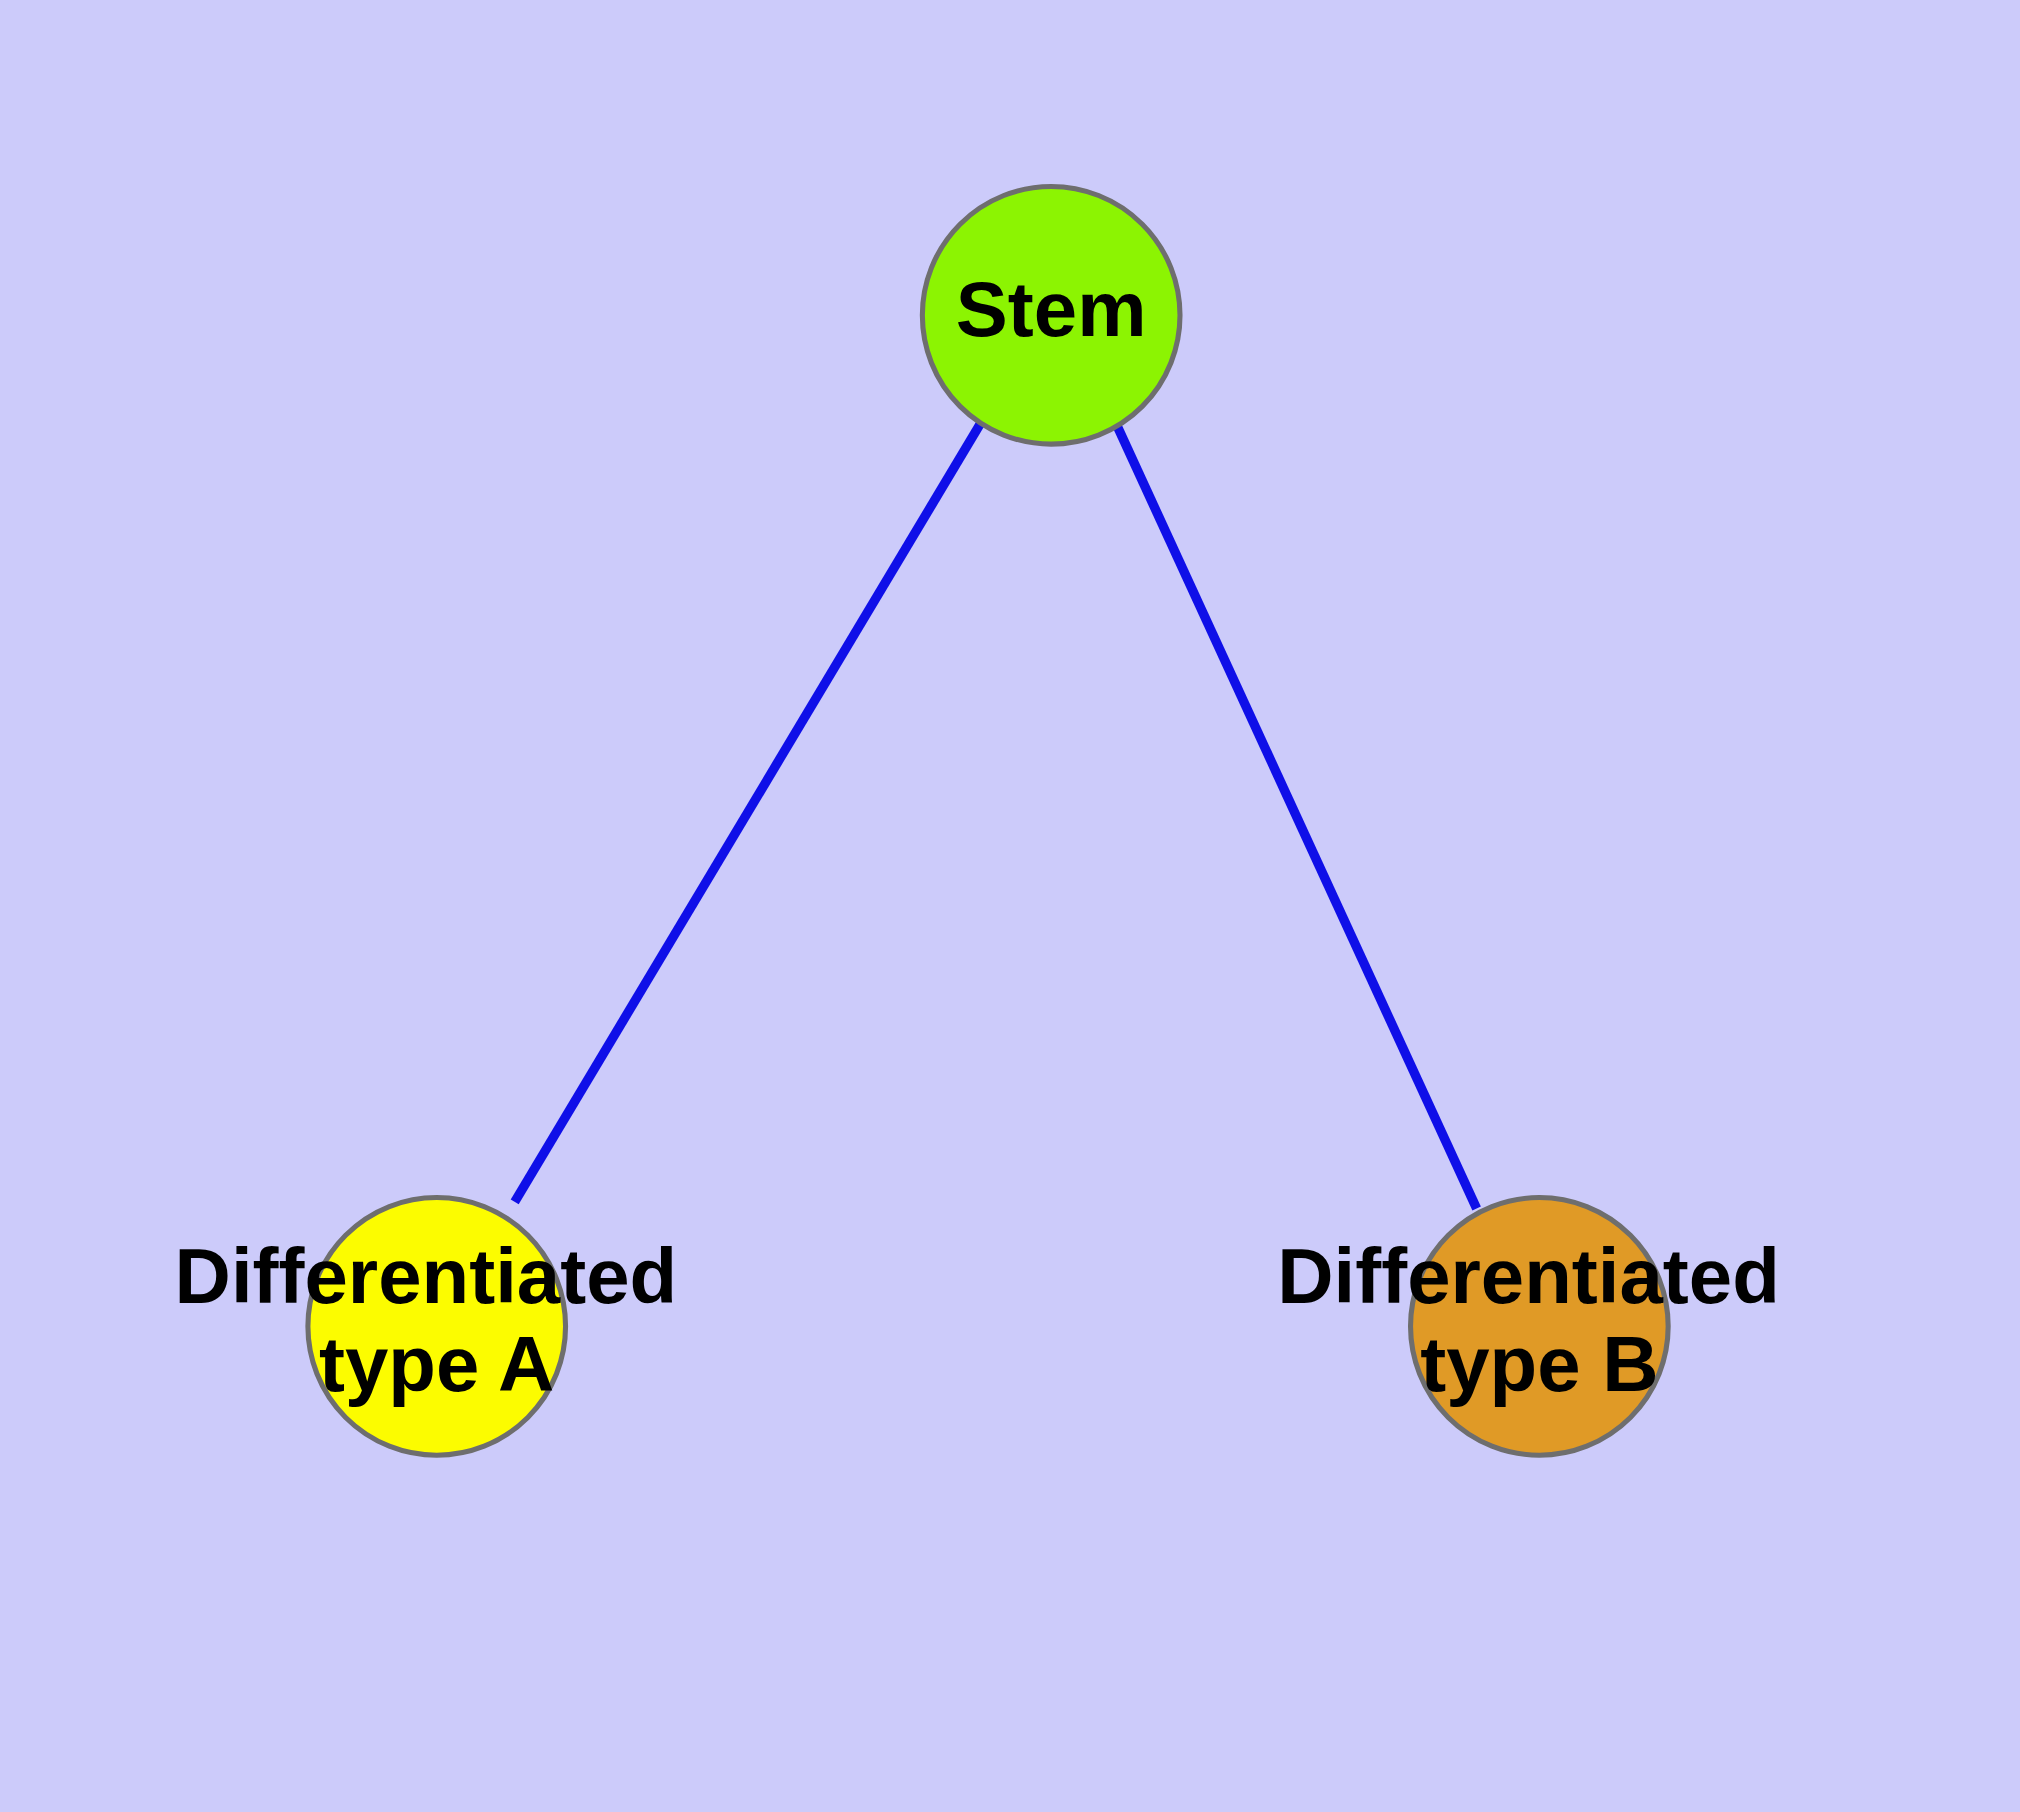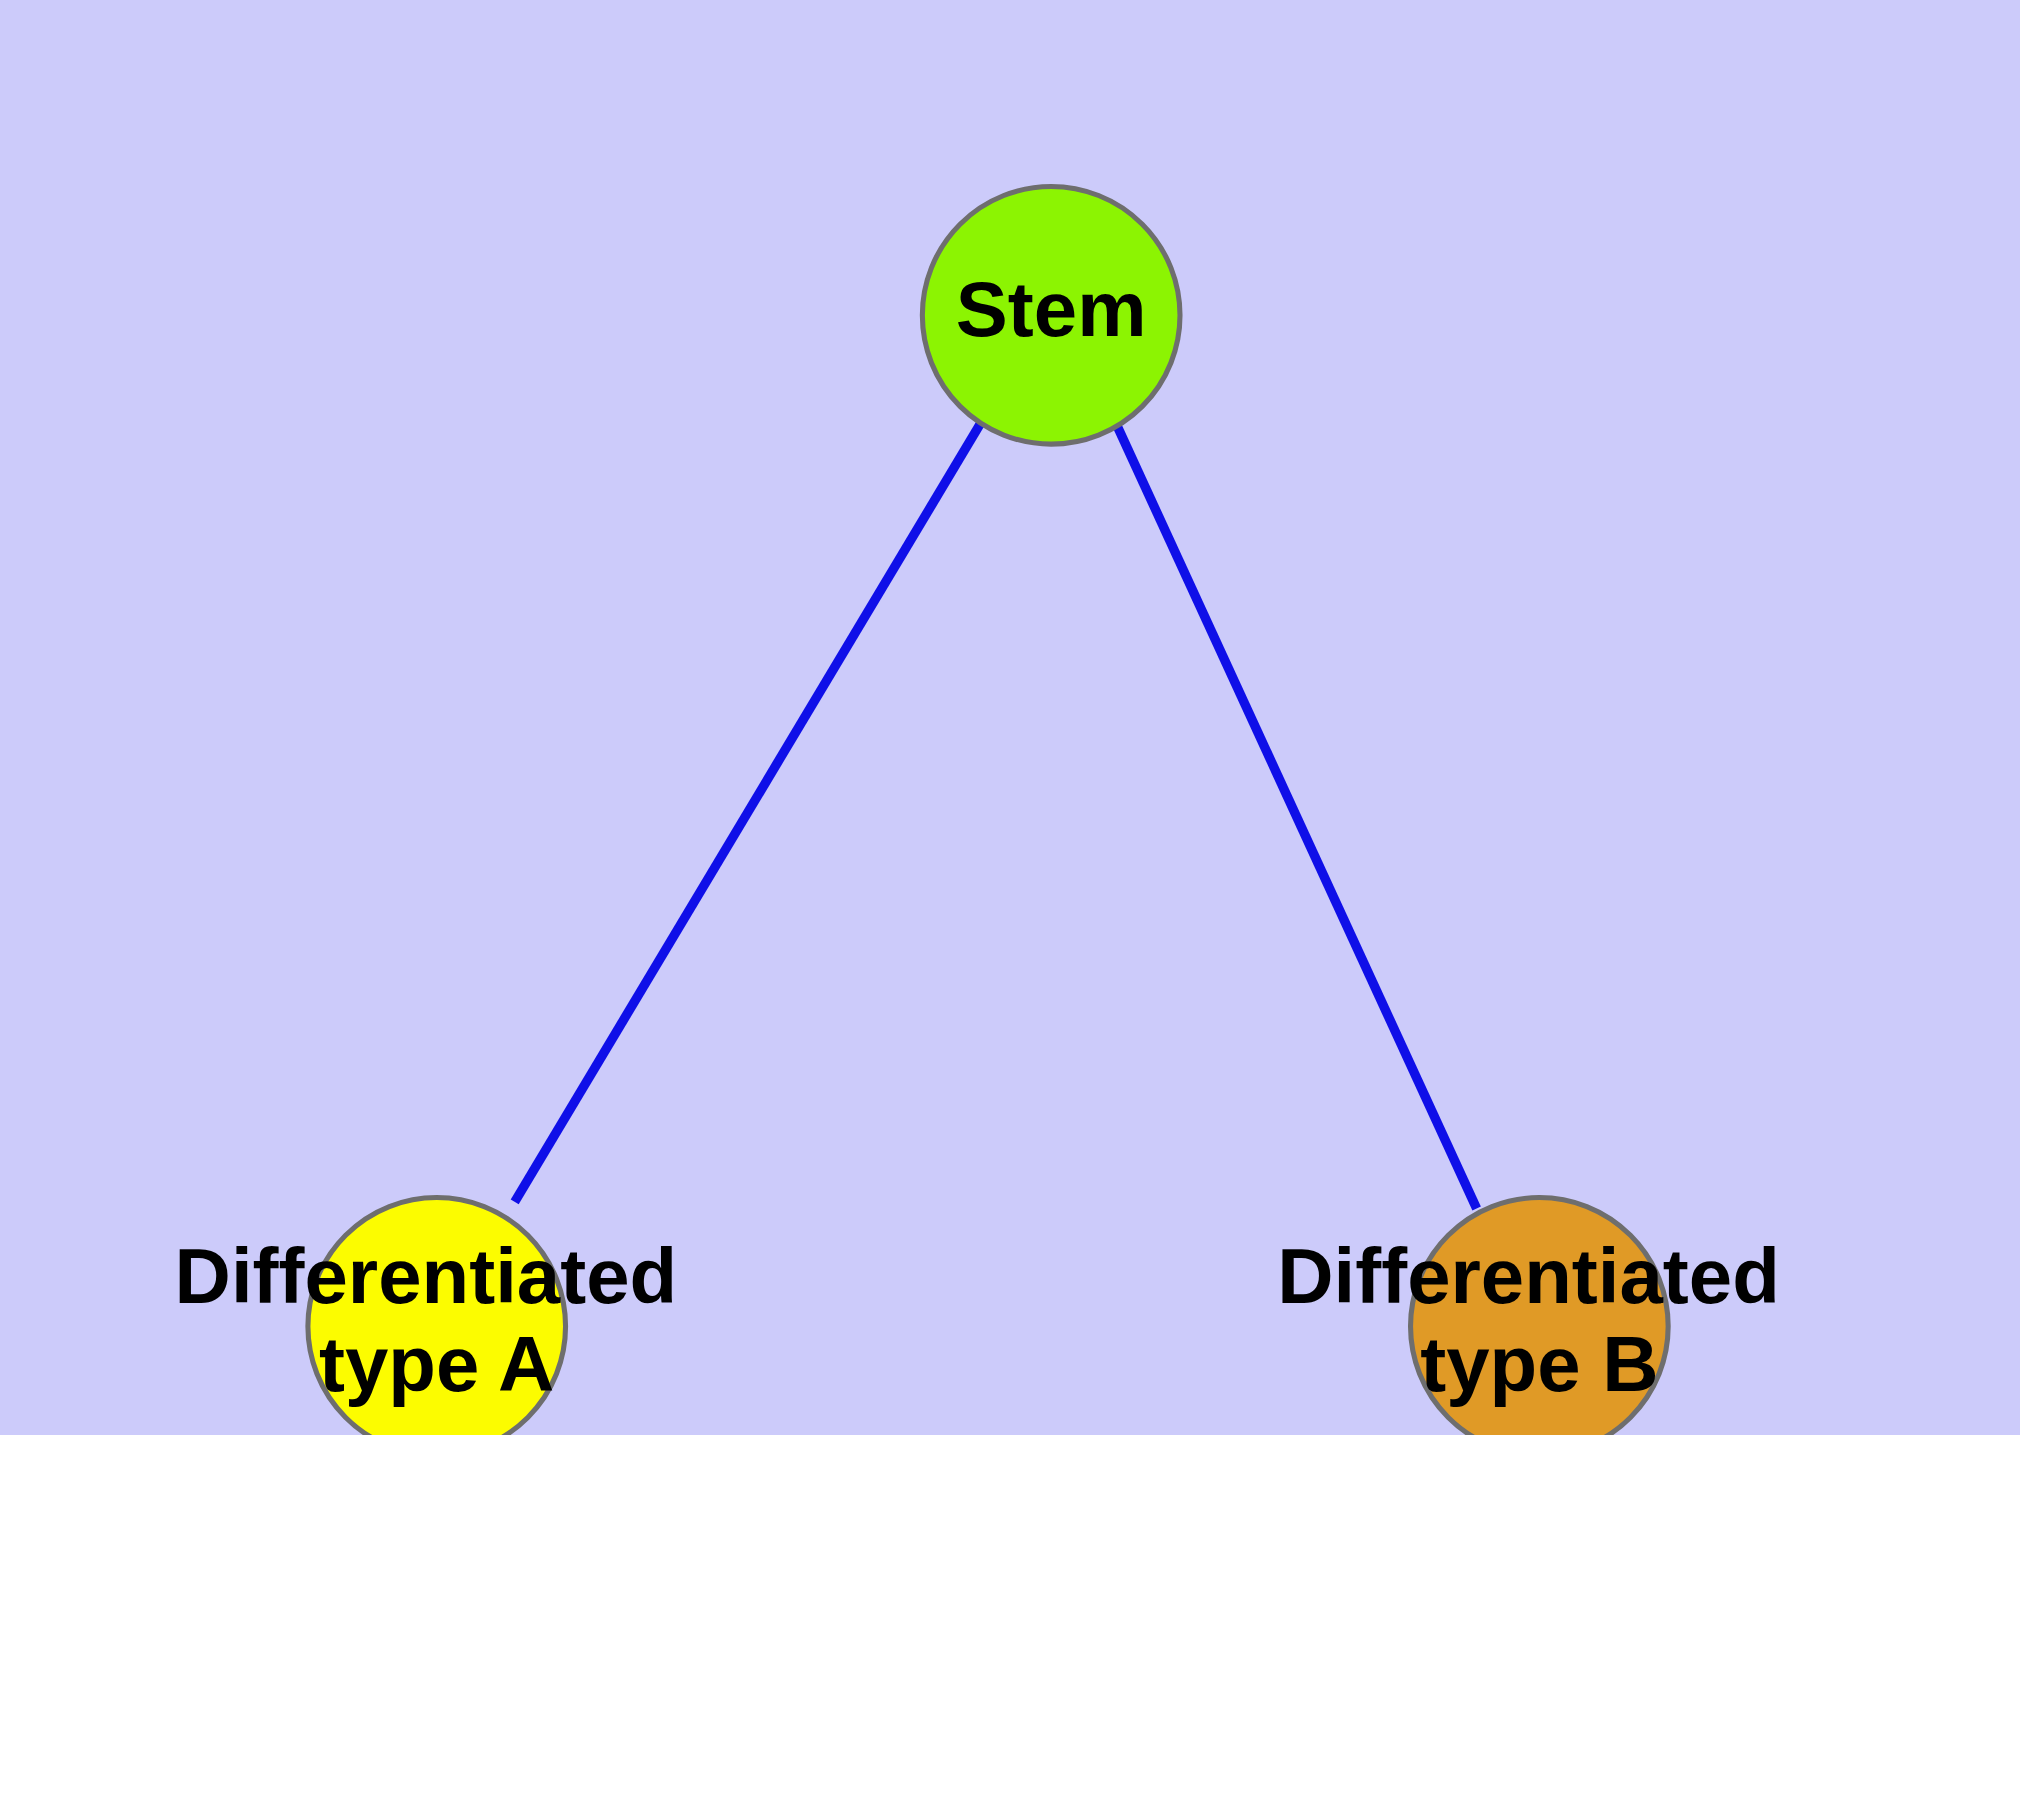--- a/index.html
+++ b/index.html
@@ -3,21 +3,21 @@
 <meta charset="utf-8">
 <style>
   html, body {
     margin: 0;
     padding: 0;
     background: #ffffff;
   }
   #canvas {
     position: relative;
     width: 2021px;
-    height: 1435px;
+    height: 1812px;
     overflow: hidden;
     font-family: "Liberation Sans", sans-serif;
   }
   #bg-rect {
     position: absolute;
     left: 0;
     top: 0;
     width: 2021px;
     height: 1812px;
     background: #cccbfa;

